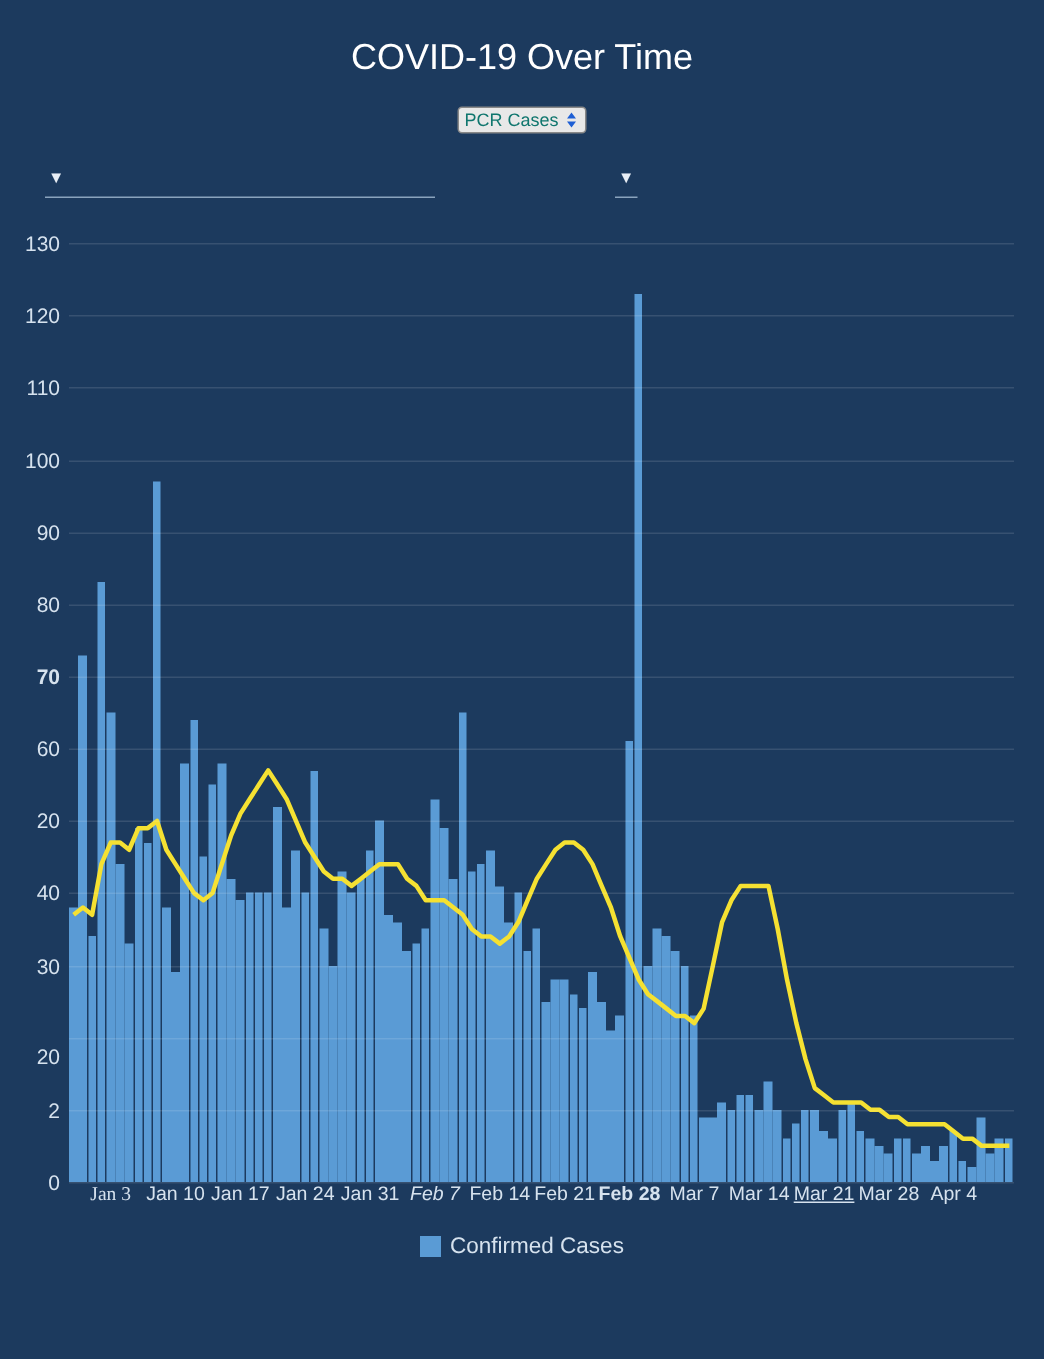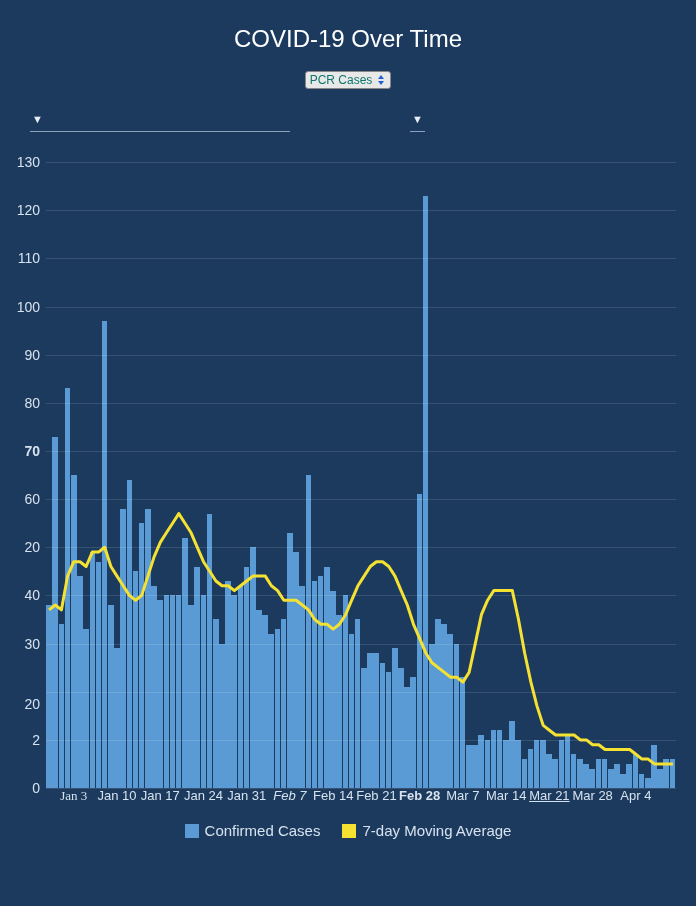--- a/index.html
+++ b/index.html
@@ -310,17 +310,13 @@
       <div class="xtick" style="left: 86.7647%;">Mar 28</div>
       <div class="xtick" style="left: 93.6275%;">Apr 4</div>
     </div>
 </div>
 
 <div class="legend">
   <div class="legend-item">
     <span class="swatch-bar"></span>
     <span>Confirmed Cases</span>
   </div>
-  <div class="legend-item">
-    <span class="swatch-line"></span>
-    <span>7-day Moving Average</span>
-  </div>
 </div>
 
 </body></html>

